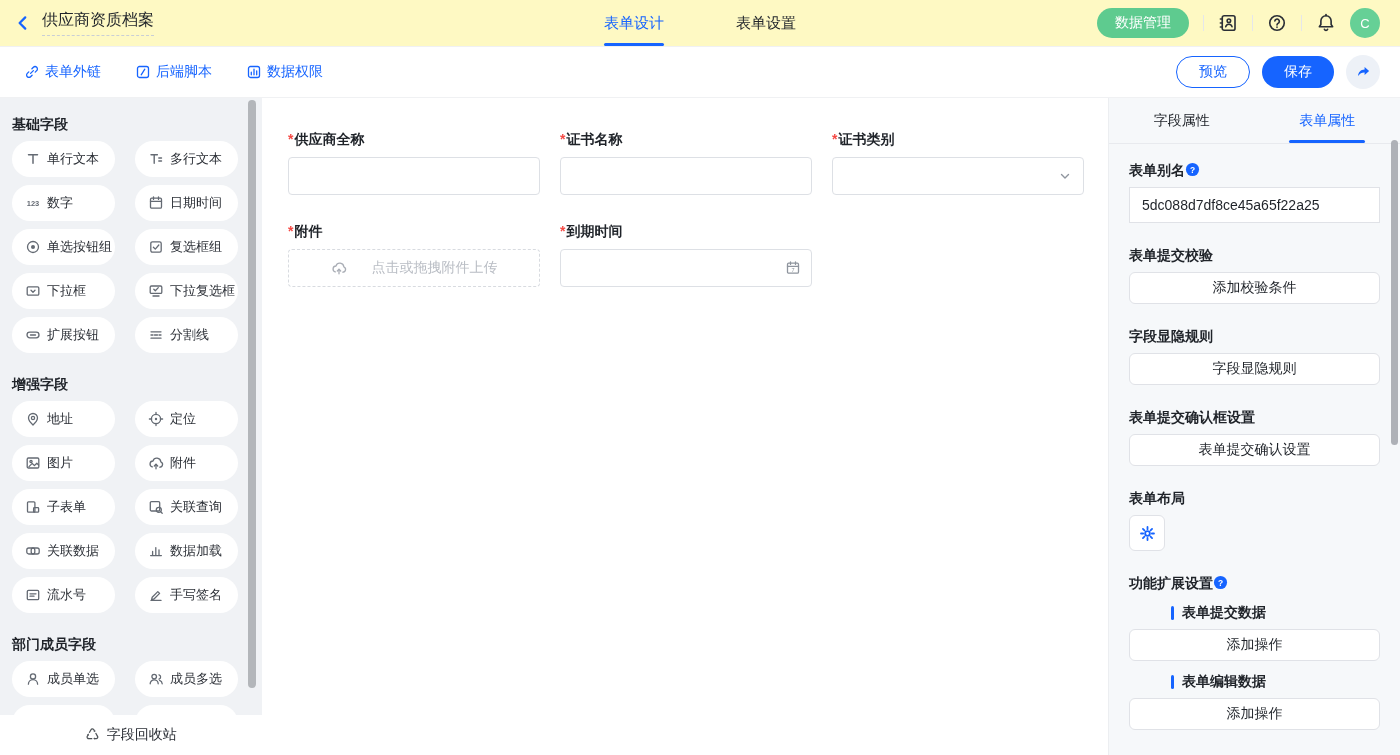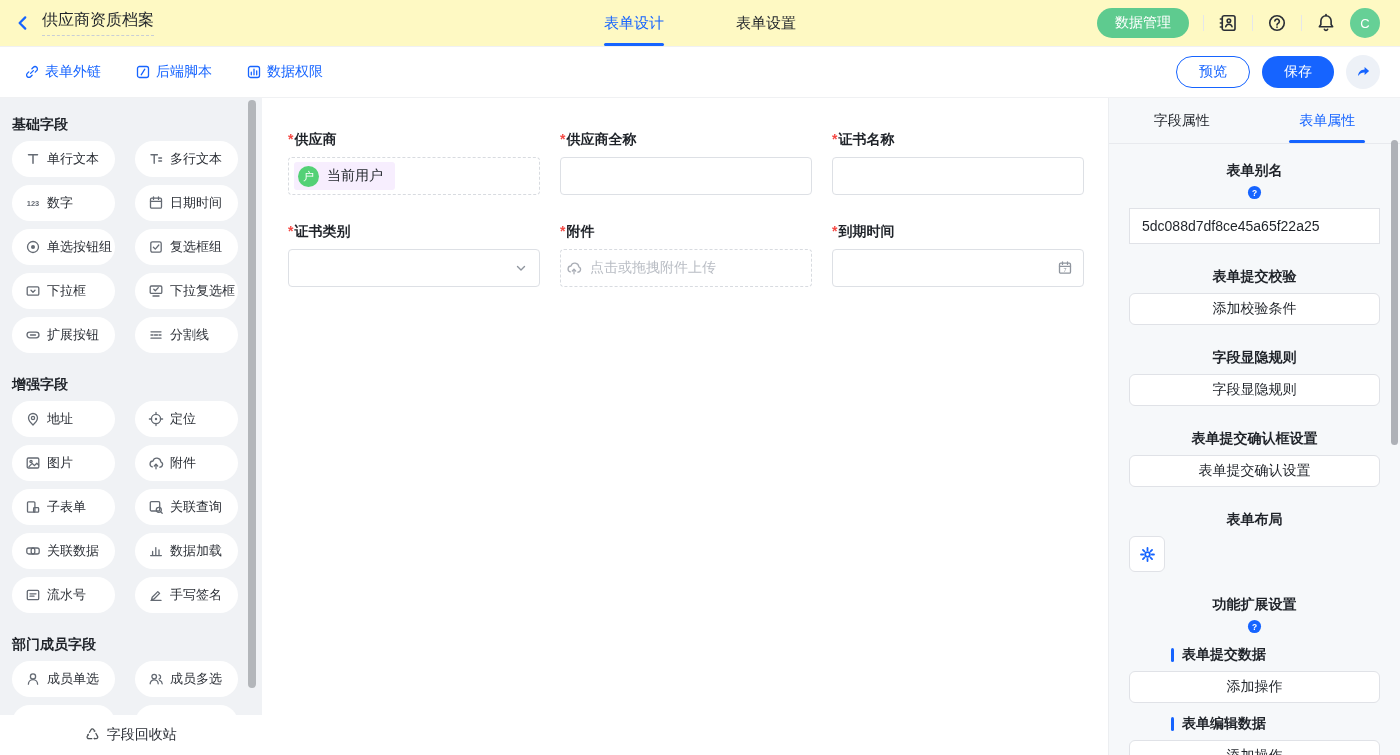--- a/index.html
+++ b/index.html
@@ -64,32 +64,32 @@
   .flabel { font-size:14px; font-weight:bold; margin-bottom:9px; line-height:17px; }
   .req { color:var(--required); margin-right:1px; }
   .ctl { height:38px; border-radius:4px; display:flex; align-items:center; position:relative; background:#fff; }
   .ctl.boxed { border:1px solid #dde0e5; padding:0 10px; }
   .ctl.dashed { border:1px dashed #d8dbe0; padding:0 5px; }
   .ctl .right-icn { position:absolute; right:10px; color:#8f959e; }
   .user-tag { height:28px; background:var(--tag-bg); border-radius:3px; display:flex; align-items:center; gap:8px;
               padding:0 12px 0 4px; font-size:14px; cursor:pointer; }
   .tag-avatar { width:21px; height:21px; border-radius:50%; background:var(--tag-icon); color:#fff; font-size:11px;
                 display:flex; align-items:center; justify-content:center; }
-  .ctl.upload { gap:8px; color:#b9bdc4; font-size:14px; cursor:pointer; }
+  .ctl.upload { justify-content:center; gap:25px; color:#b9bdc4; font-size:14px; cursor:pointer; }
   .ctl.upload .icn { color:#a9adb5; }
 
   
   .props { width:292px; flex:0 0 292px; background:#f6f8fa; border-left:1px solid #eceef1; position:relative; overflow:hidden; }
   .props-tabs { height:46px; display:flex; border-bottom:1px solid #e8eaee; }
   .ptab { flex:1; display:flex; align-items:center; justify-content:center; font-size:14px; position:relative; cursor:pointer; }
   .ptab.active { color:var(--primary); }
   .ptab.active::after { content:""; position:absolute; bottom:0; left:50%; transform:translateX(-50%);
                         width:76px; height:3px; background:var(--primary); border-radius:2px; }
   .props-body { padding:18px 20px 0; height:calc(100% - 46px); overflow:hidden; }
-  .plabel-row { display:flex; align-items:center; gap:6px; margin:24px 0 8px; line-height:17px;flex-direction:column; }
+  .plabel-row { display:flex; align-items:flex-start; margin:24px 0 8px; line-height:17px; }
   .props-body .plabel-row:first-child { margin-top:0; }
   .plabel { font-size:14px; font-weight:bold; }
   .q-icn { color:var(--primary); }
   .q-icn svg { width:15px; height:15px; }
   .pinput { height:36px; background:#fff; border:1px solid #e0e2e7; border-radius:0; display:flex; align-items:center;
             padding:0 12px; font-size:14px; cursor:text; }
   .pbtn { width:100%; height:32px; background:#fff; border:1px solid #e0e2e7; border-radius:6px; font-size:14px;
           color:#1f2329; cursor:pointer; display:block; font-family:inherit; }
   .layout-row { display:flex; gap:8px; }
   .pselect { flex:1; height:36px; background:#fff; border:1px solid #e0e2e7; border-radius:6px; display:flex;
@@ -417,29 +417,20 @@
       <div class="sidebar-thumb"></div>
       <div class="recycle-bar">
         <span class="glyph">♺</span>
         <span>字段回收站</span>
       </div>
     </aside>
 
     <main class="canvas">
       <div class="form-grid" id="form-grid">
           <div class="fld">
-            <div class="flabel"><span class="req">*</span>供应商</div>
-            <div class="ctl dashed">
-              <span class="user-tag">
-                <span class="tag-avatar">户</span>
-                <span>当前用户</span>
-              </span>
-            </div>
-          </div>
-          <div class="fld">
             <div class="flabel"><span class="req">*</span>供应商全称</div>
             <div class="ctl boxed"></div>
           </div>
           <div class="fld">
             <div class="flabel"><span class="req">*</span>证书名称</div>
             <div class="ctl boxed"></div>
           </div>
           <div class="fld">
             <div class="flabel"><span class="req">*</span>证书类别</div>
             <div class="ctl boxed">

